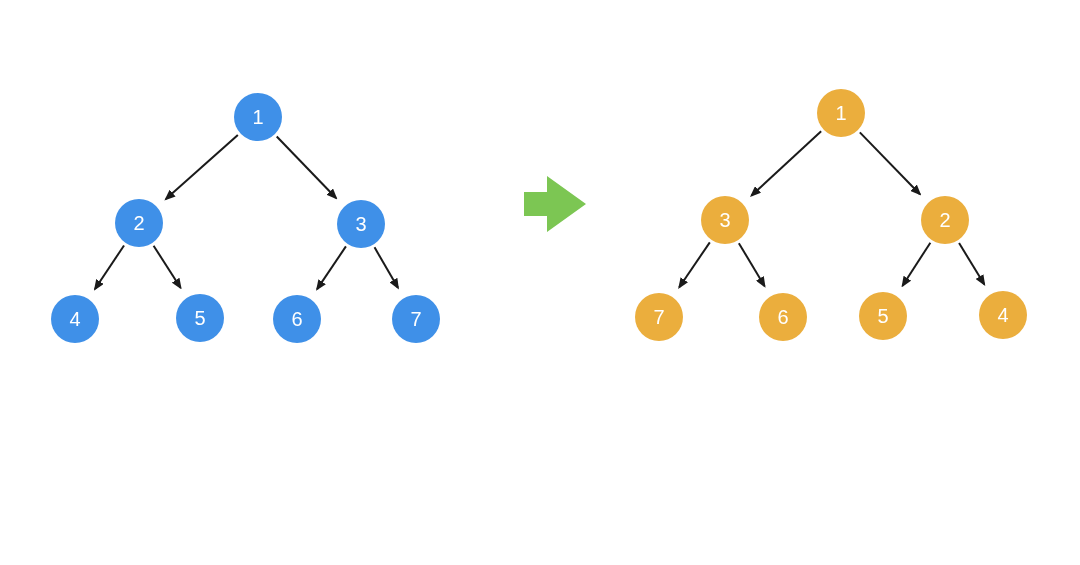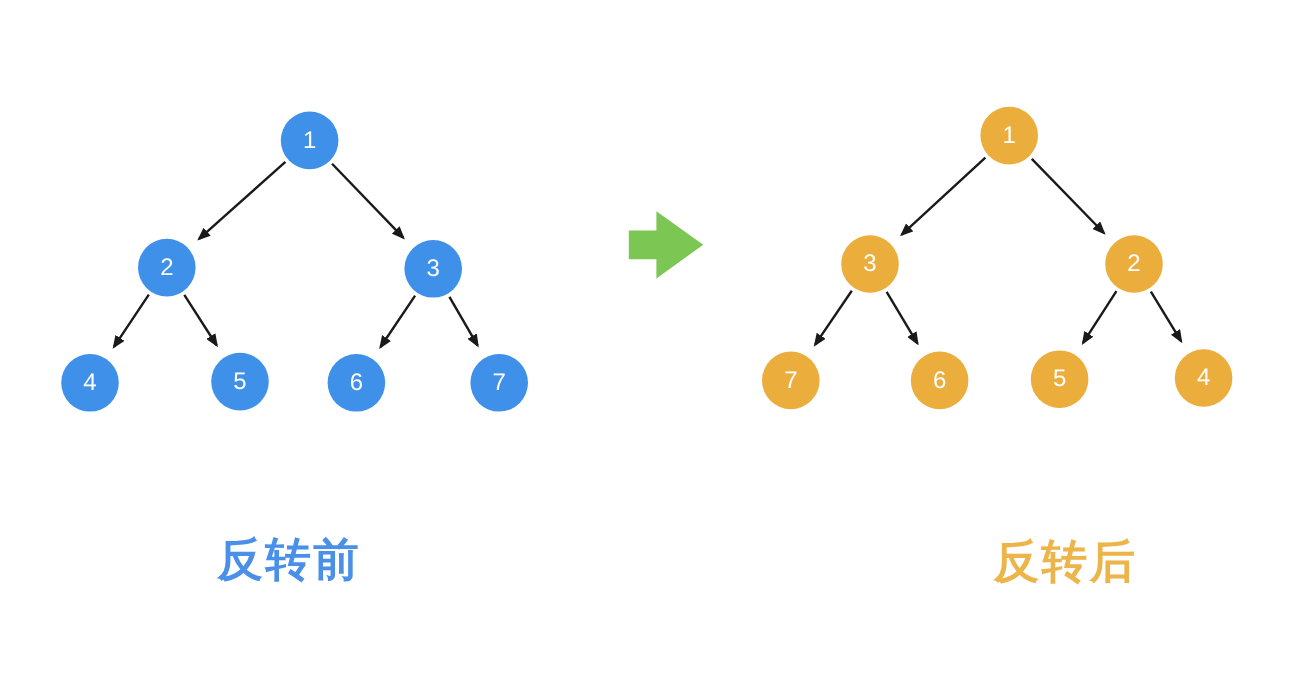--- a/index.html
+++ b/index.html
@@ -109,16 +109,14 @@
           <text x="883" y="316" fill="#FFFFFF" font-size="20" font-family="&quot;Liberation Sans&quot;, sans-serif" text-anchor="middle" dominant-baseline="central">5</text>
         </g>
         <g>
           <circle cx="1003" cy="315" r="24" fill="#EBAE3D"></circle>
           <text x="1003" y="315" fill="#FFFFFF" font-size="20" font-family="&quot;Liberation Sans&quot;, sans-serif" text-anchor="middle" dominant-baseline="central">4</text>
         </g>
       </g>
     <polygon id="green-arrow" points="524,192 547,192 547,176 586,204 547,232 547,216 524,216" fill="#7CC653"></polygon>
   </svg>
 
-  <div class="tree-label label-before" id="label-before" style="left: 241px; top: 467px; color: rgb(74, 144, 232);">反转前</div>
 
-  <div class="tree-label label-after" id="label-after" style="left: 888px; top: 468px; color: rgb(237, 180, 74);">反转后</div>
 </div>
 
 </body></html>

